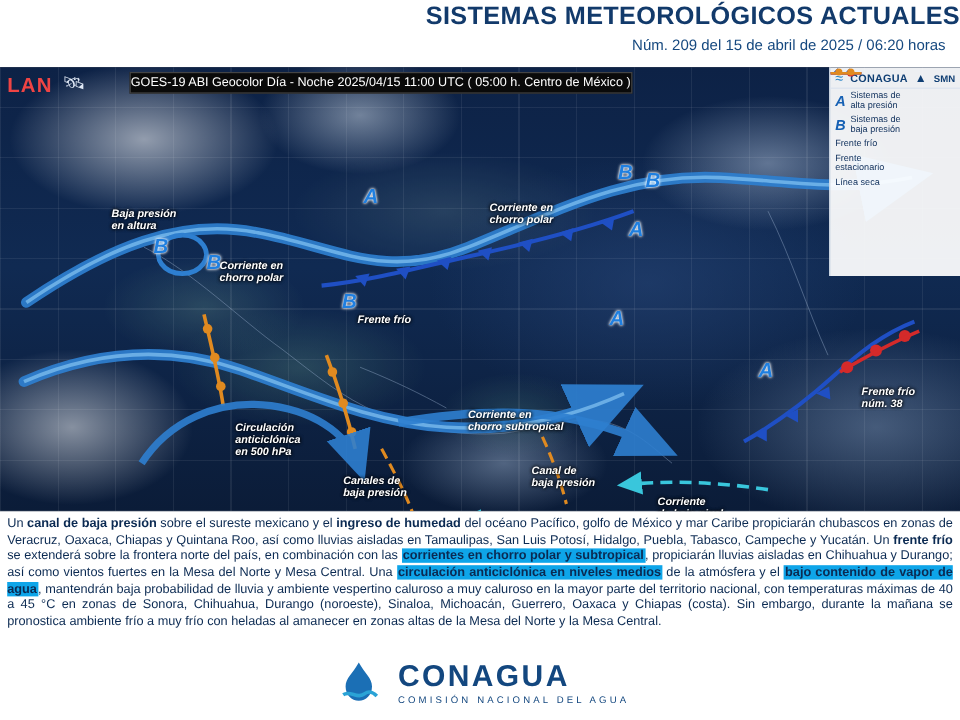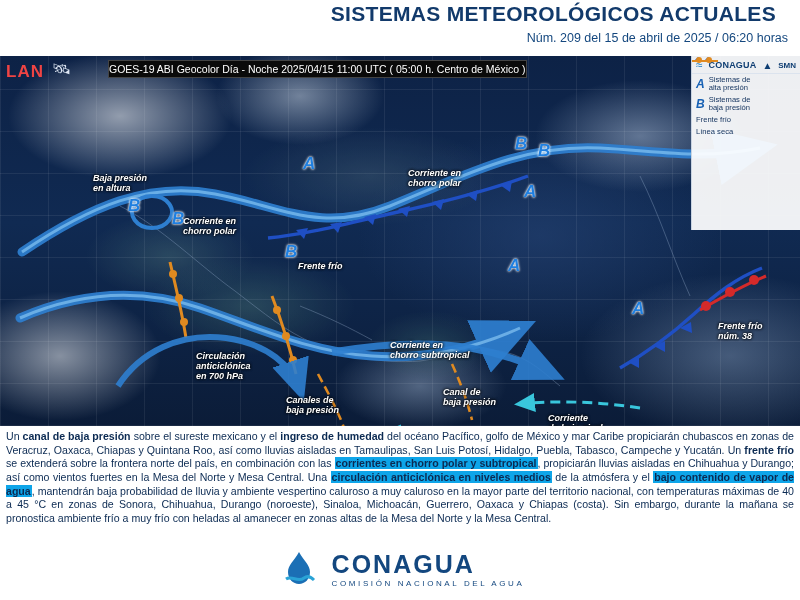--- a/index.html
+++ b/index.html
@@ -9,21 +9,21 @@
     font-family:"Liberation Sans", sans-serif;
     overflow:hidden;
     position:relative;
   }
   
   #header{
     position:absolute;left:0;top:0;width:800px;height:56px;
     background:#ffffff;
   }
   #main-title{
-    position:absolute;right:24px;top:2px;
+    position:absolute;right:0;top:2px;
     font-size:21px;font-weight:bold;color:#123a6b;
     letter-spacing:.3px;
     font-family:"Liberation Sans", sans-serif;
     text-align:right;
   }
   #subtitle{
     position:absolute;right:12px;top:31px;
     font-size:12.5px;color:#15487f;
   }
   
@@ -224,21 +224,21 @@
   <div id="map-labels">
       <div style="position: absolute; left: 93px; top: 118px; color: rgb(255, 255, 255); font-size: 9px; font-weight: bold; font-style: italic; line-height: 1.1; white-space: pre; text-shadow: rgb(0, 0, 0) 0px 0px 3px, rgb(0, 0, 0) 0px 0px 3px;">Baja presión
 en altura</div>
       <div style="position: absolute; left: 183px; top: 161px; color: rgb(255, 255, 255); font-size: 9px; font-weight: bold; font-style: italic; line-height: 1.1; white-space: pre; text-shadow: rgb(0, 0, 0) 0px 0px 3px, rgb(0, 0, 0) 0px 0px 3px;">Corriente en
 chorro polar</div>
       <div style="position: absolute; left: 408px; top: 113px; color: rgb(255, 255, 255); font-size: 9px; font-weight: bold; font-style: italic; line-height: 1.1; white-space: pre; text-shadow: rgb(0, 0, 0) 0px 0px 3px, rgb(0, 0, 0) 0px 0px 3px;">Corriente en
 chorro polar</div>
       <div style="position: absolute; left: 298px; top: 206px; color: rgb(255, 255, 255); font-size: 9px; font-weight: bold; font-style: italic; line-height: 1.1; white-space: pre; text-shadow: rgb(0, 0, 0) 0px 0px 3px, rgb(0, 0, 0) 0px 0px 3px;">Frente frío</div>
       <div style="position: absolute; left: 196px; top: 296px; color: rgb(255, 255, 255); font-size: 9px; font-weight: bold; font-style: italic; line-height: 1.1; white-space: pre; text-shadow: rgb(0, 0, 0) 0px 0px 3px, rgb(0, 0, 0) 0px 0px 3px;">Circulación
 anticiclónica
-en 700 hPa</div>
+en 500 hPa</div>
       <div style="position: absolute; left: 390px; top: 285px; color: rgb(255, 255, 255); font-size: 9px; font-weight: bold; font-style: italic; line-height: 1.1; white-space: pre; text-shadow: rgb(0, 0, 0) 0px 0px 3px, rgb(0, 0, 0) 0px 0px 3px;">Corriente en
 chorro subtropical</div>
       <div style="position: absolute; left: 286px; top: 340px; color: rgb(255, 255, 255); font-size: 9px; font-weight: bold; font-style: italic; line-height: 1.1; white-space: pre; text-shadow: rgb(0, 0, 0) 0px 0px 3px, rgb(0, 0, 0) 0px 0px 3px;">Canales de
 baja presión</div>
       <div style="position: absolute; left: 443px; top: 332px; color: rgb(255, 255, 255); font-size: 9px; font-weight: bold; font-style: italic; line-height: 1.1; white-space: pre; text-shadow: rgb(0, 0, 0) 0px 0px 3px, rgb(0, 0, 0) 0px 0px 3px;">Canal de
 baja presión</div>
       <div style="position: absolute; left: 548px; top: 358px; color: rgb(255, 255, 255); font-size: 9px; font-weight: bold; font-style: italic; line-height: 1.1; white-space: pre; text-shadow: rgb(0, 0, 0) 0px 0px 3px, rgb(0, 0, 0) 0px 0px 3px;">Corriente
 de bajo nivel</div>
       <div style="position: absolute; left: 718px; top: 266px; color: rgb(255, 255, 255); font-size: 9px; font-weight: bold; font-style: italic; line-height: 1.1; white-space: pre; text-shadow: rgb(0, 0, 0) 0px 0px 3px, rgb(0, 0, 0) 0px 0px 3px;">Frente frío
 núm. 38</div>
@@ -276,20 +276,29 @@
         <div class="legend-row">
           <svg class="sym-line" viewBox="0 0 26 8">
             <line x1="0" y1="5" x2="26" y2="5" stroke="#1f4fc4" stroke-width="2"></line>
             <path d="M2,5 l4,-4 l4,4 z" fill="#1f4fc4"></path>
             <path d="M12,5 l4,-4 l4,4 z" fill="#1f4fc4"></path>
           </svg>
           <span class="lbl" style="white-space:pre-line">Frente frío</span>
         </div>
         <div class="legend-row">
           <svg class="sym-line" viewBox="0 0 26 8">
+            <line x1="0" y1="5" x2="26" y2="5" stroke="#d42a2a" stroke-width="2"></line>
+            <path d="M2,5 l4,-4 l4,4 z" fill="#1f4fc4"></path>
+            <circle cx="17" cy="5" r="3" fill="#d42a2a"></circle>
+          </svg>
+          <span class="lbl" style="white-space:pre-line">Frente
+estacionario</span>
+        </div>
+        <div class="legend-row">
+          <svg class="sym-line" viewBox="0 0 26 8">
             <line x1="0" y1="5" x2="26" y2="5" stroke="#e08a20" stroke-width="2"></line>
             <circle cx="7" cy="4" r="3" fill="#e08a20"></circle>
             <circle cx="17" cy="4" r="3" fill="#e08a20"></circle>
           </svg>
           <span class="lbl" style="white-space:pre-line">Línea seca</span>
         </div>
       </div>
   </div>
 </div>
 

